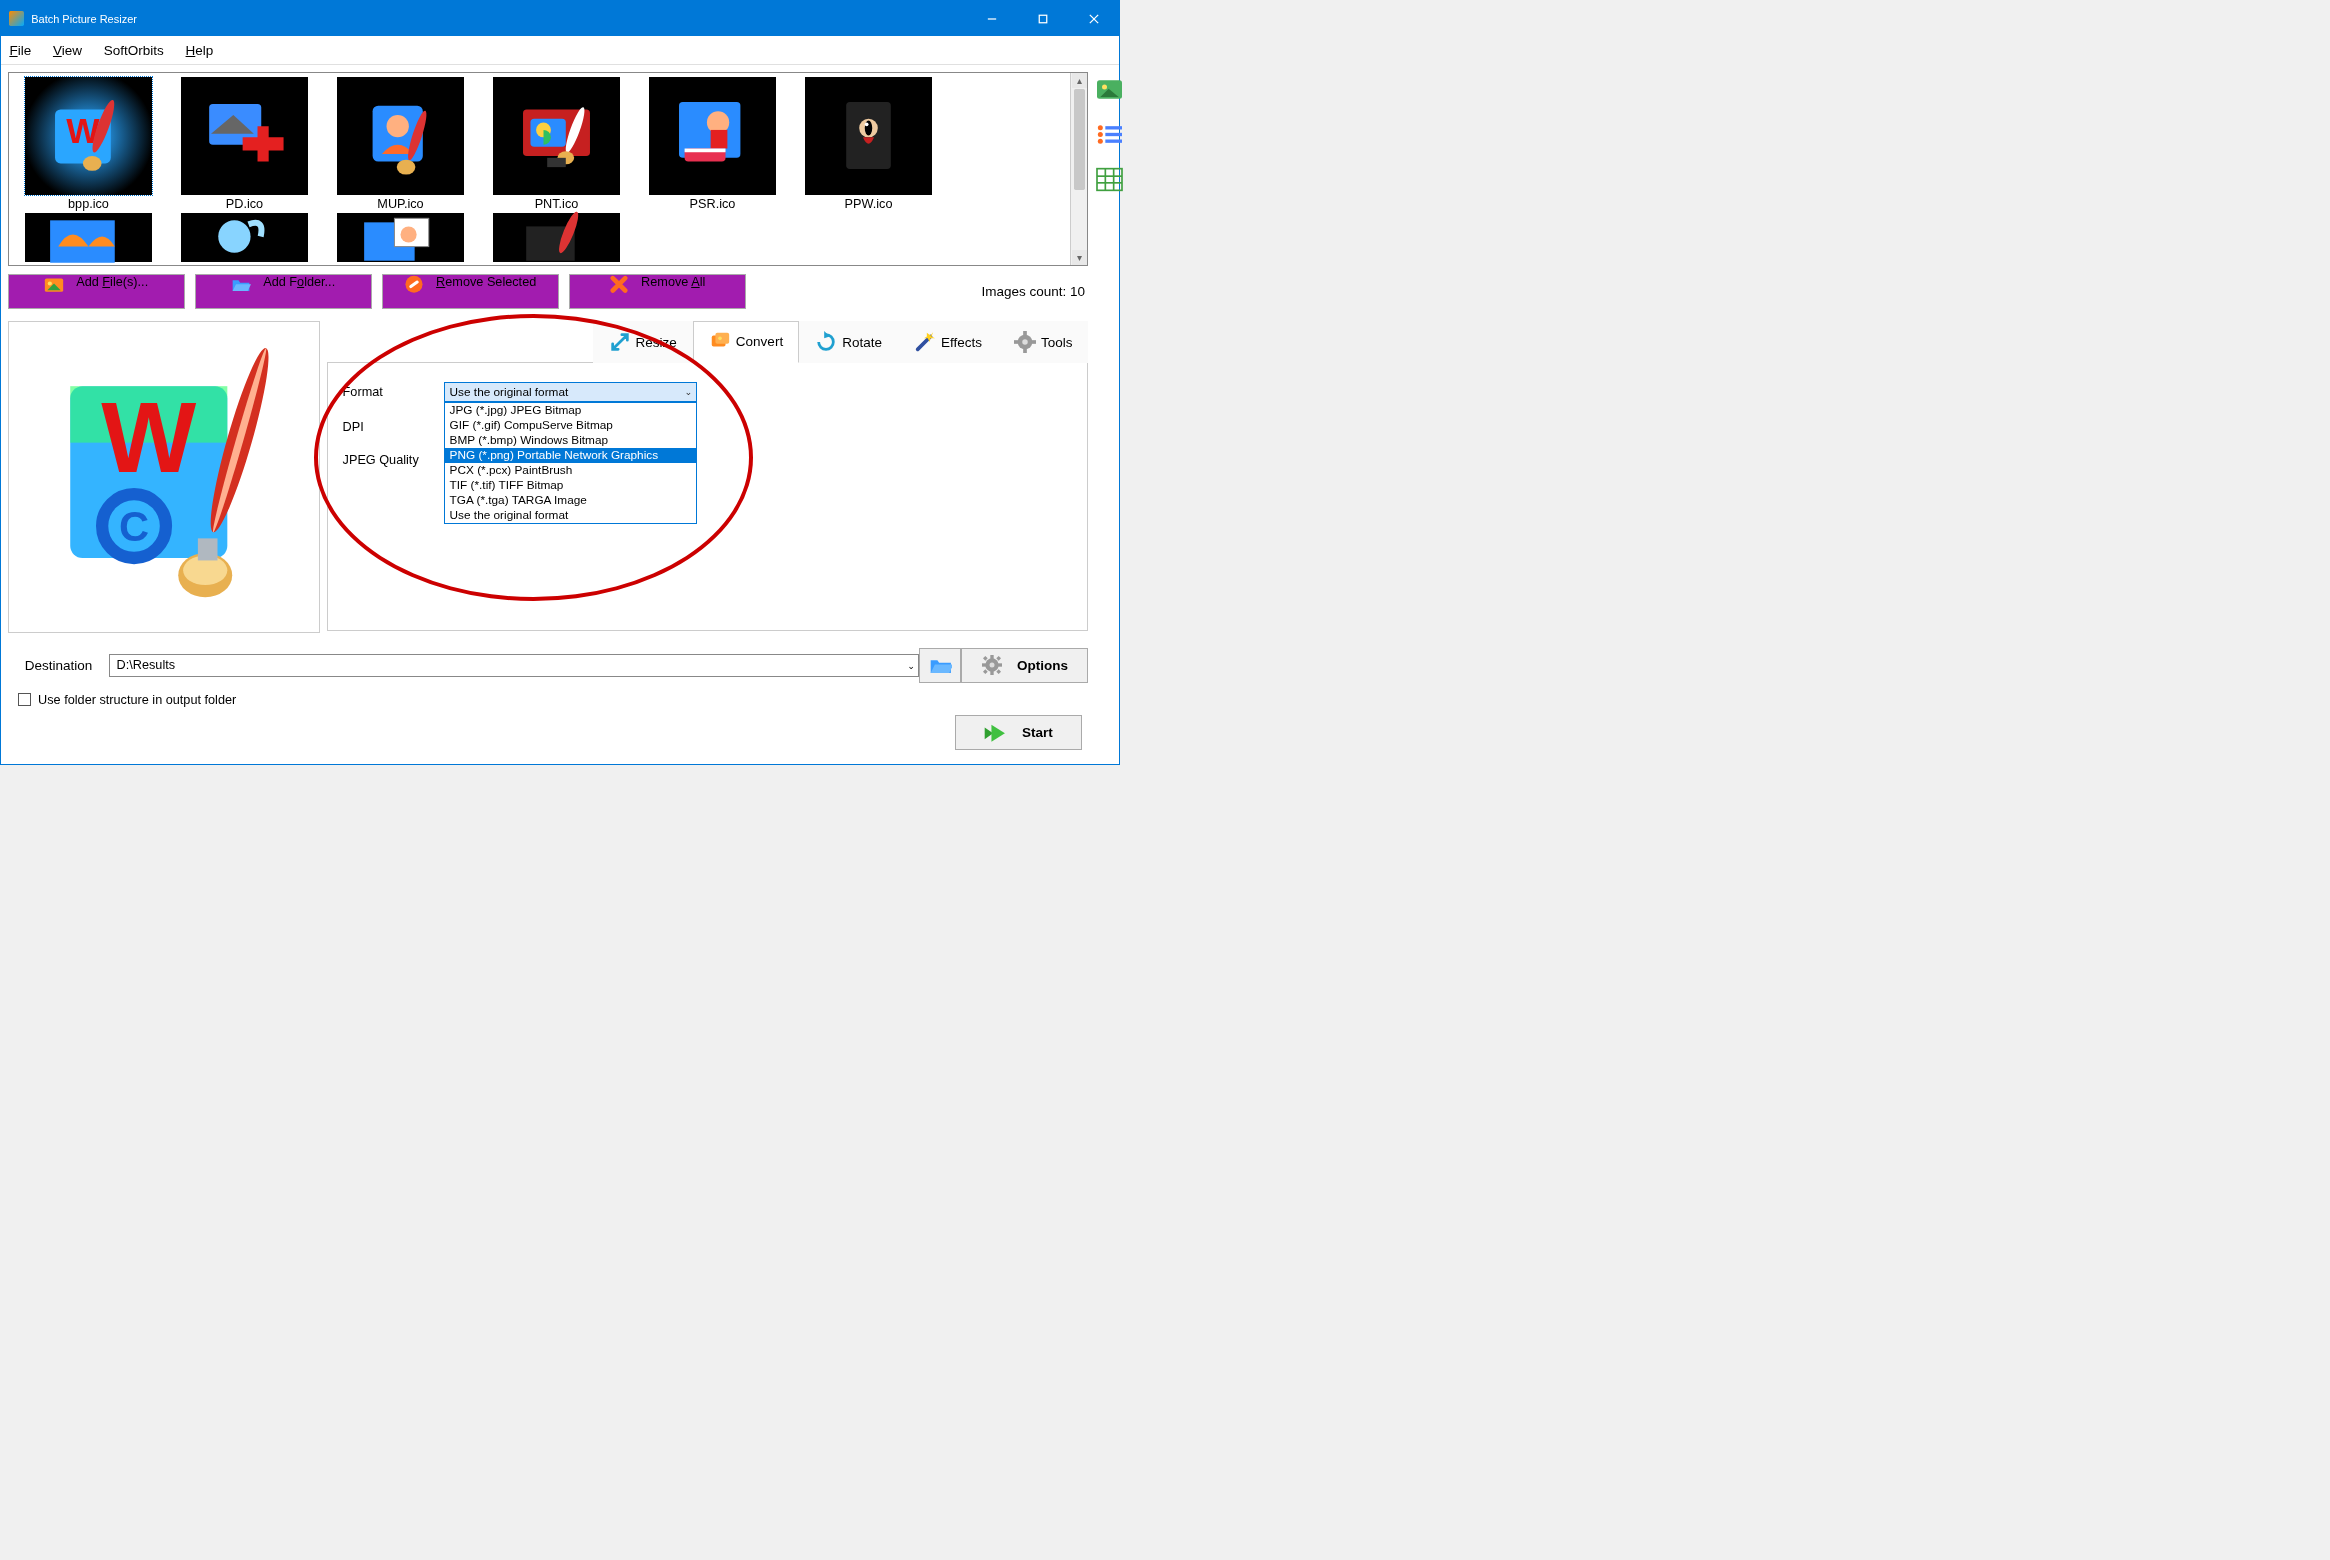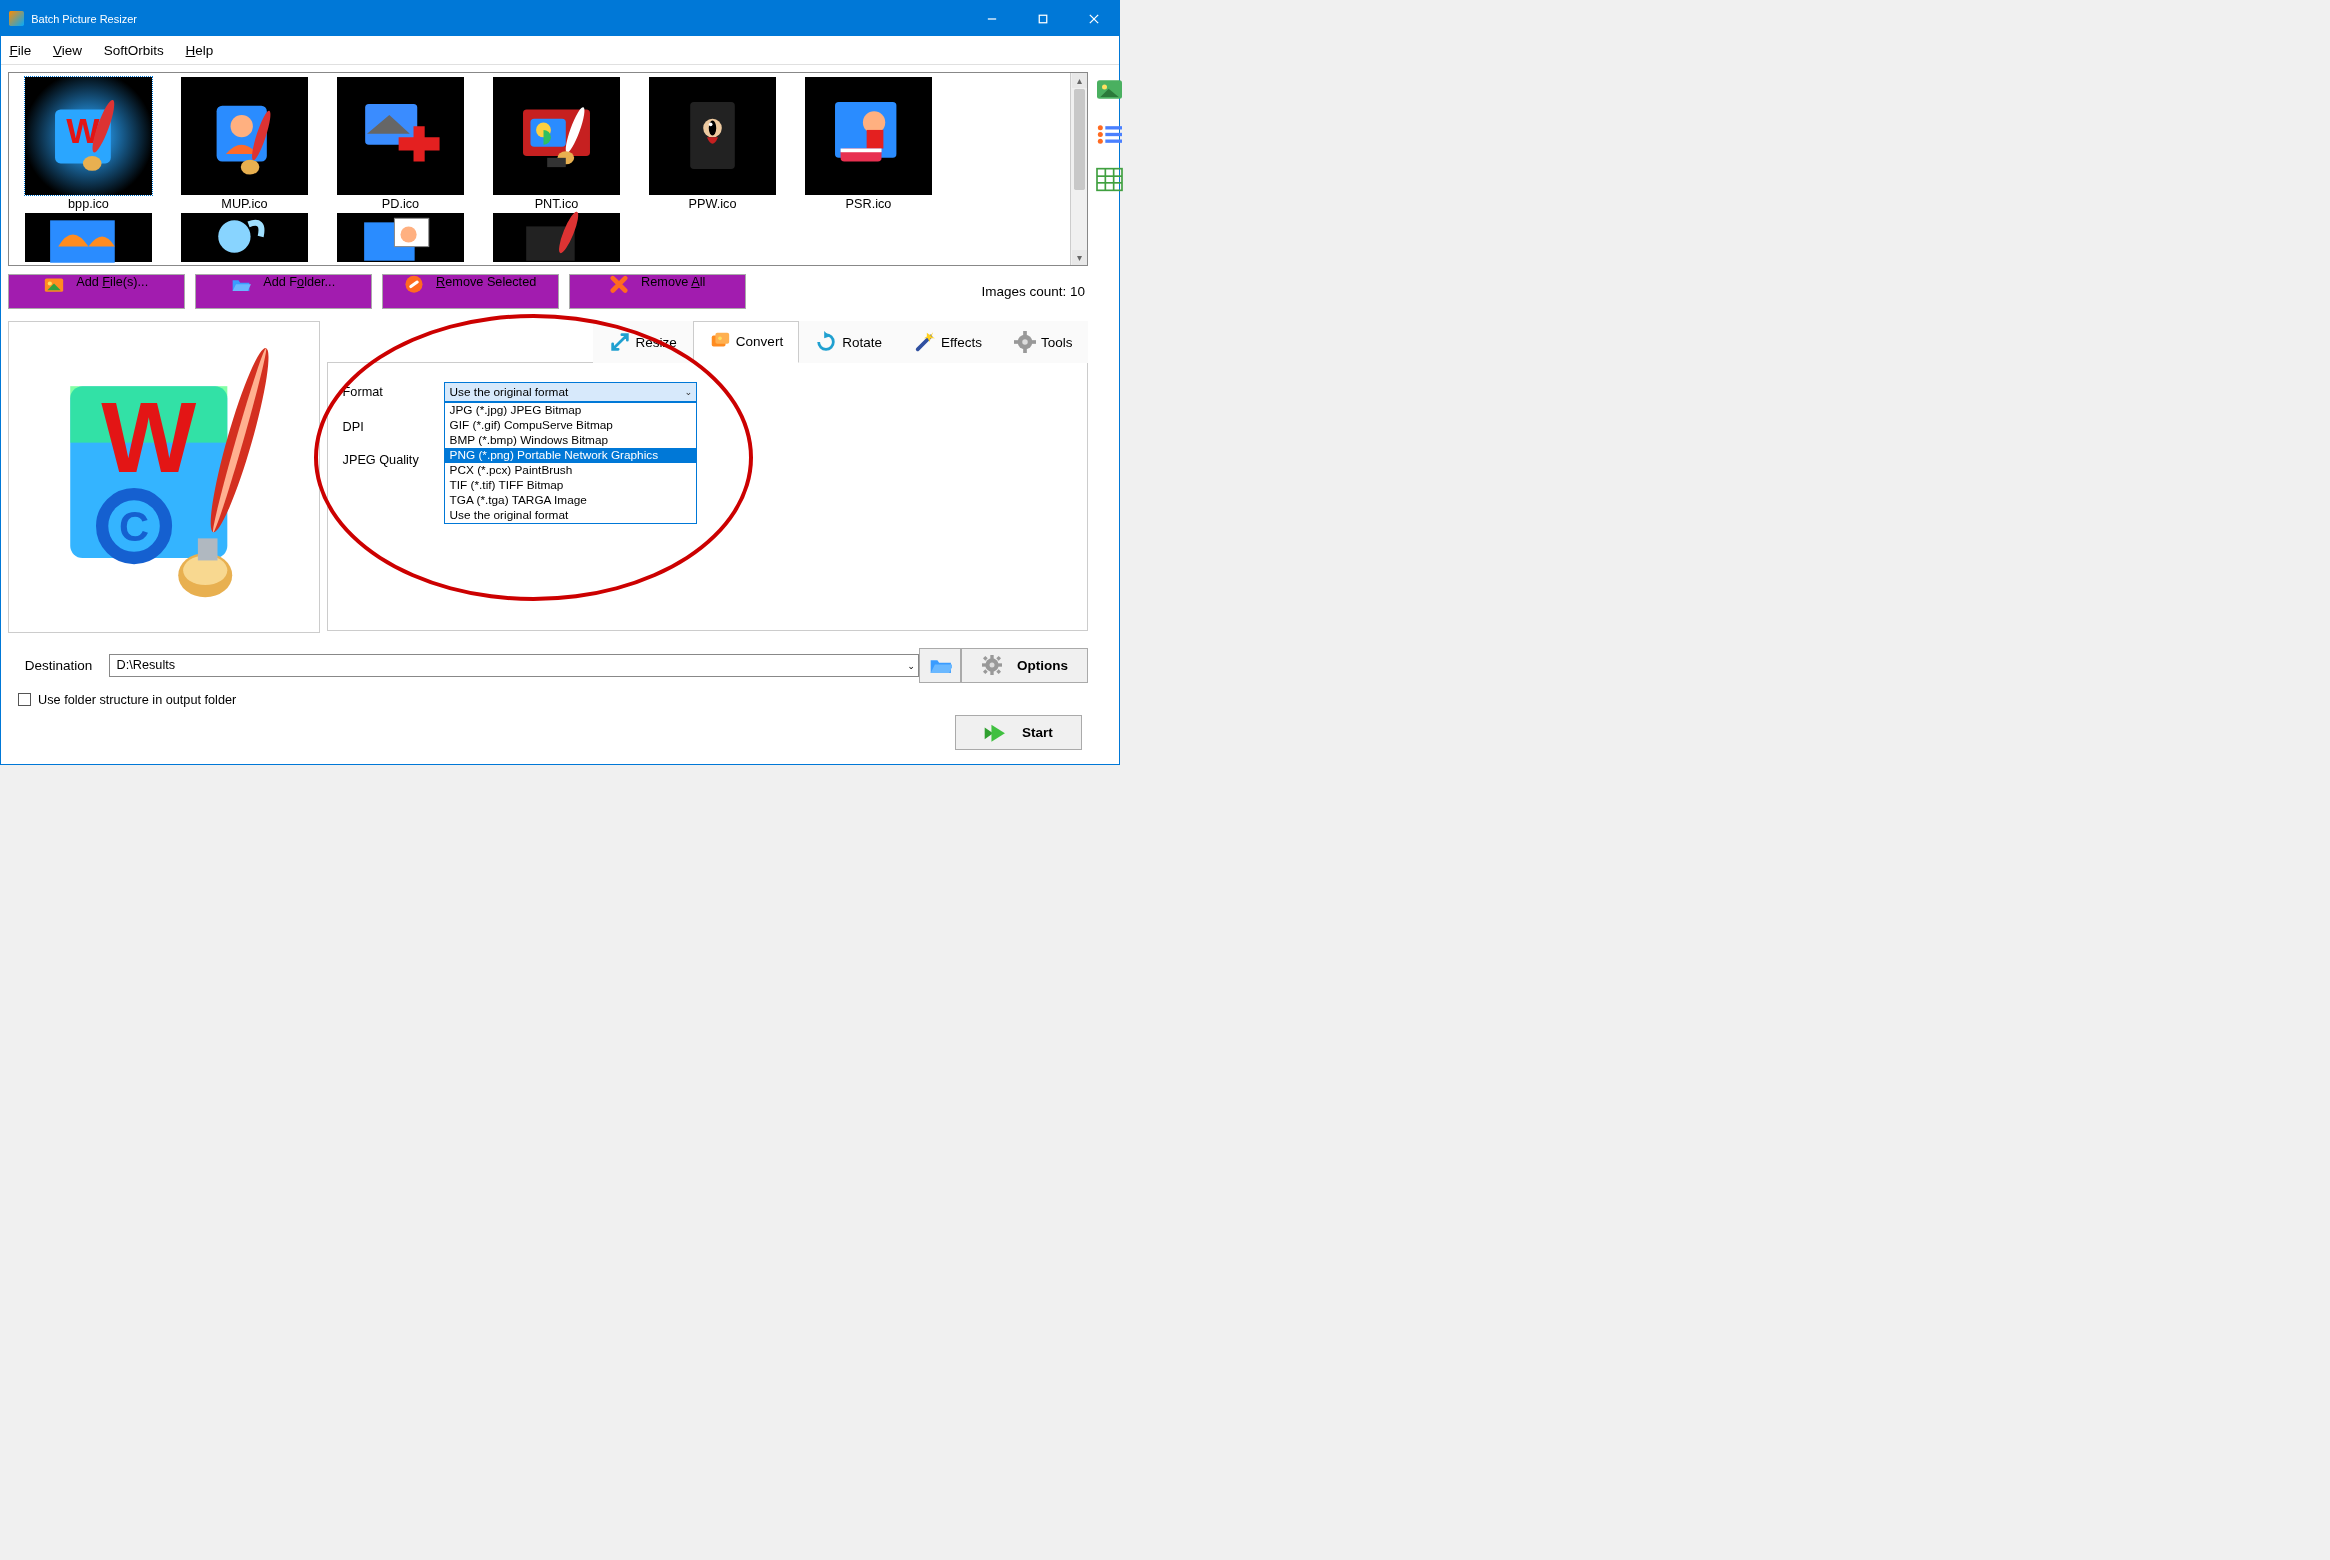--- a/index.html
+++ b/index.html
@@ -272,76 +272,76 @@
                   <text x="44" y="58" font-size="38" font-weight="bold" fill="#e31515" text-anchor="middle">W</text>
                   <ellipse cx="66" cy="40" rx="6" ry="30" transform="rotate(20 66 40)" fill="#d33"></ellipse>
                   <ellipse cx="54" cy="80" rx="10" ry="8" fill="#e8b050"></ellipse>
                 </svg>
             </div>
             <div class="thumb-label">bpp.ico</div>
           </div>
           <div class="thumb-cell">
             <div class="thumb-img">
               <svg viewBox="0 0 100 100">
+                  <rect x="12" y="16" width="56" height="44" rx="4" fill="#3a8cff"></rect>
+                  <polygon points="14,48 38,28 60,48" fill="#666"></polygon>
+                  <path d="M48 52 h16 v-12 h12 v12 h16 v14 h-16 v12 h-12 v-12 h-16 z" fill="#e42020"></path>
+                </svg>
+            </div>
+            <div class="thumb-label">PD.ico</div>
+          </div>
+          <div class="thumb-cell">
+            <div class="thumb-img">
+              <svg viewBox="0 0 100 100">
                   <rect x="20" y="18" width="54" height="60" rx="6" fill="#2a8cff"></rect>
                   <circle cx="47" cy="40" r="12" fill="#ffb080"></circle>
                   <path d="M30 70 Q47 50 64 70 Z" fill="#ff6a2a"></path>
                   <ellipse cx="68" cy="50" rx="5" ry="28" transform="rotate(18 68 50)" fill="#d33"></ellipse>
                   <ellipse cx="56" cy="84" rx="10" ry="8" fill="#e8b050"></ellipse>
                 </svg>
             </div>
             <div class="thumb-label">MUP.ico</div>
-          </div>
-          <div class="thumb-cell">
-            <div class="thumb-img">
-              <svg viewBox="0 0 100 100">
-                  <rect x="12" y="16" width="56" height="44" rx="4" fill="#3a8cff"></rect>
-                  <polygon points="14,48 38,28 60,48" fill="#666"></polygon>
-                  <path d="M48 52 h16 v-12 h12 v12 h16 v14 h-16 v12 h-12 v-12 h-16 z" fill="#e42020"></path>
-                </svg>
-            </div>
-            <div class="thumb-label">PD.ico</div>
           </div>
           <div class="thumb-cell">
             <div class="thumb-img">
               <svg viewBox="0 0 100 100">
                   <rect x="14" y="22" width="72" height="50" rx="4" fill="#c62020"></rect>
                   <rect x="22" y="32" width="38" height="30" rx="4" fill="#2a8cff"></rect>
                   <circle cx="36" cy="44" r="8" fill="#ffd040"></circle>
                   <path d="M36 44 a8 8 0 0 1 0 16" fill="#30c060"></path>
                   <ellipse cx="70" cy="44" rx="5" ry="26" transform="rotate(20 70 44)" fill="#fff"></ellipse>
                   <ellipse cx="60" cy="74" rx="9" ry="7" fill="#e8b050"></ellipse>
                   <rect x="40" y="74" width="20" height="10" fill="#333"></rect>
                 </svg>
             </div>
             <div class="thumb-label">PNT.ico</div>
           </div>
           <div class="thumb-cell">
             <div class="thumb-img">
               <svg viewBox="0 0 100 100">
+                  <rect x="14" y="14" width="66" height="60" rx="4" fill="#2a8cff"></rect>
+                  <circle cx="56" cy="36" r="12" fill="#ffb080"></circle>
+                  <rect x="48" y="44" width="18" height="20" fill="#e42020"></rect>
+                  <rect x="20" y="64" width="44" height="14" rx="4" fill="#e83050"></rect>
+                  <rect x="20" y="64" width="44" height="4" fill="#fff"></rect>
+                </svg>
+            </div>
+            <div class="thumb-label">PSR.ico</div>
+          </div>
+          <div class="thumb-cell">
+            <div class="thumb-img">
+              <svg viewBox="0 0 100 100">
                   <rect x="26" y="14" width="48" height="72" rx="4" fill="#222"></rect>
                   <circle cx="50" cy="42" r="10" fill="#eecaa0"></circle>
                   <ellipse cx="50" cy="42" rx="4" ry="8" fill="#000"></ellipse>
                   <circle cx="48" cy="38" r="2" fill="#fff"></circle>
                   <path d="M44 52 Q50 66 56 52" fill="#c62020"></path>
                 </svg>
             </div>
             <div class="thumb-label">PPW.ico</div>
-          </div>
-          <div class="thumb-cell">
-            <div class="thumb-img">
-              <svg viewBox="0 0 100 100">
-                  <rect x="14" y="14" width="66" height="60" rx="4" fill="#2a8cff"></rect>
-                  <circle cx="56" cy="36" r="12" fill="#ffb080"></circle>
-                  <rect x="48" y="44" width="18" height="20" fill="#e42020"></rect>
-                  <rect x="20" y="64" width="44" height="14" rx="4" fill="#e83050"></rect>
-                  <rect x="20" y="64" width="44" height="4" fill="#fff"></rect>
-                </svg>
-            </div>
-            <div class="thumb-label">PSR.ico</div>
           </div>
 
           <div class="thumb-cell">
             <div class="thumb-img" style="height:49px">
               <svg viewBox="0 0 100 50">
                   <rect x="12" y="8" width="64" height="42" fill="#2a8cff"></rect>
                   <path d="M20 34 Q34 10 50 34 Q64 14 76 34" fill="#ff8c20"></path>
                 </svg>
             </div>
           </div>

